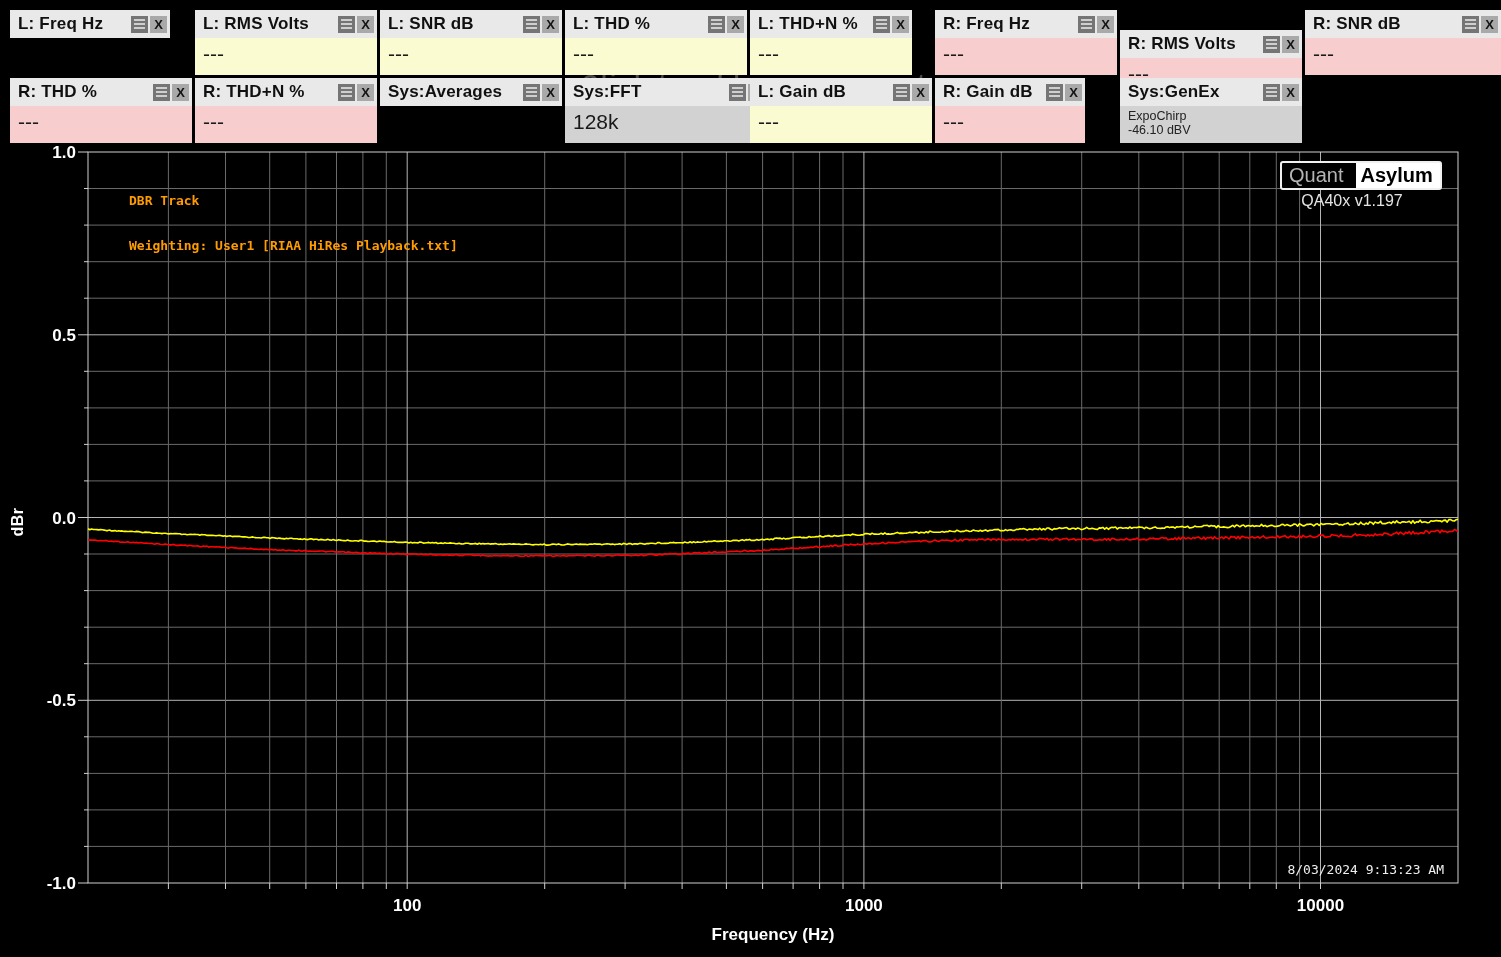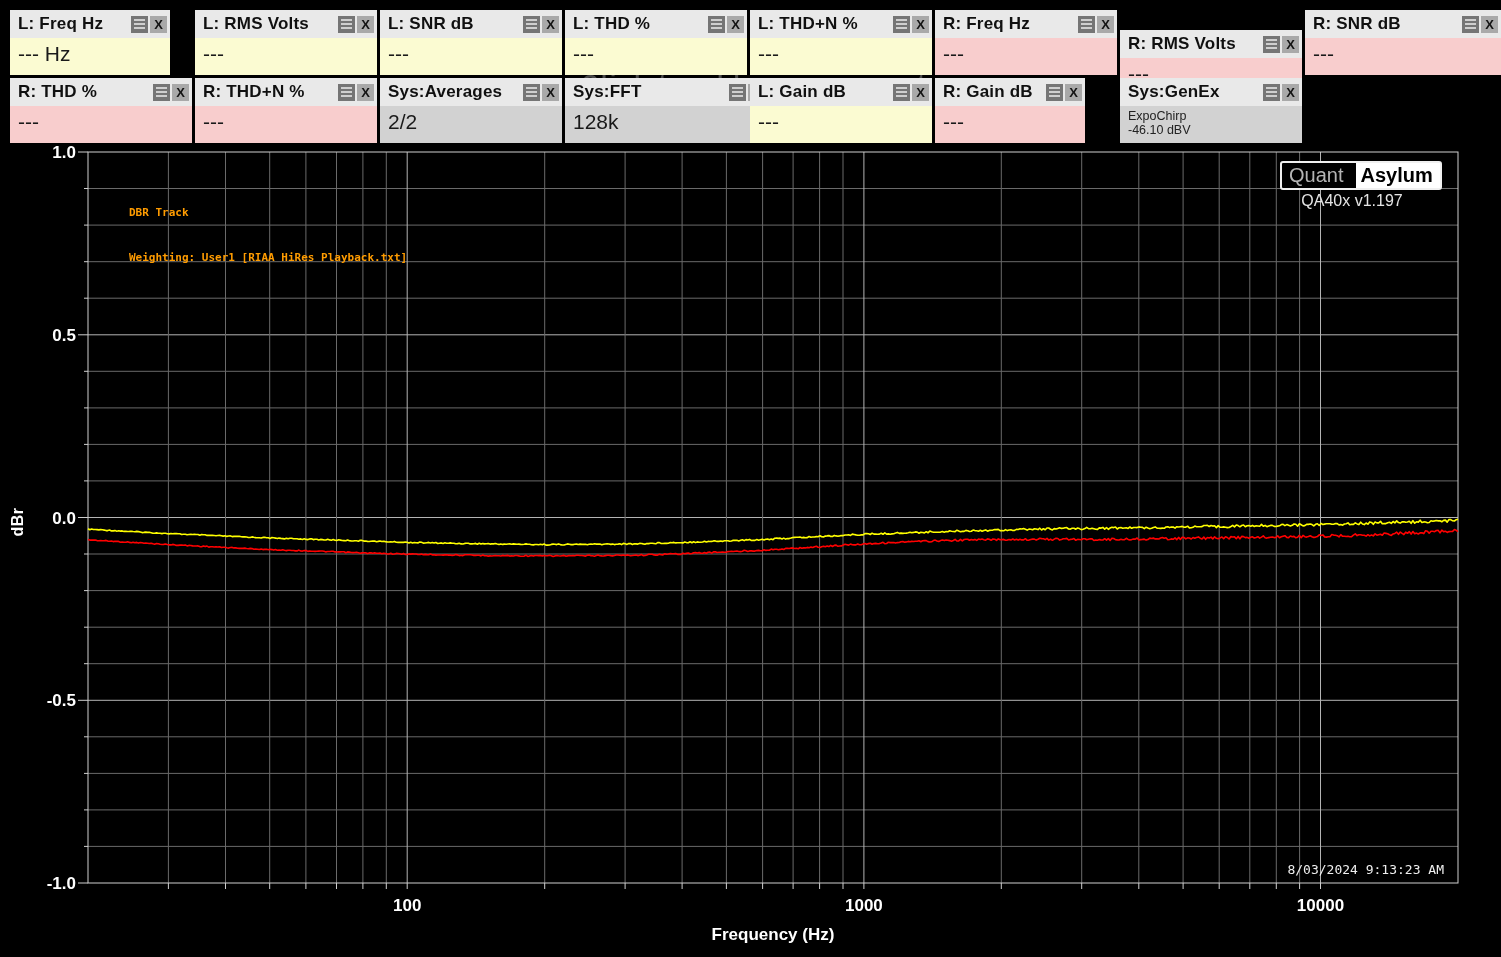--- a/index.html
+++ b/index.html
@@ -22,22 +22,22 @@
   .pv.small{font-size:12.5px;line-height:14px;padding-top:3px;color:#222;}
   .panel.left  .pv{background:var(--left-bg);}
   .panel.right .pv{background:var(--right-bg);}
   .panel.sys   .pv{background:var(--sys-bg);}
 
   #hidden-hint{position:absolute;left:582px;top:70px;z-index:1;color:#4a4a4a;
       font-weight:bold;font-size:22px;letter-spacing:3px;white-space:nowrap;}
 
   #chart-svg{position:absolute;left:0;top:0;z-index:1;}
 
-  #annot{position:absolute;left:129px;top:175px;z-index:2;color:var(--annot);
-      font-family:"DejaVu Sans Mono",monospace;font-weight:bold;font-size:11px;
+  #annot{position:absolute;left:129px;top:163px;z-index:2;color:var(--annot);
+      font-family:"DejaVu Sans Mono",monospace;font-weight:bold;font-size:13px;
       line-height:15px;white-space:pre;}
 
   #logo{position:absolute;left:1280px;top:161px;z-index:2;display:flex;align-items:stretch;
       border:2px solid #f0f0f0;border-radius:3px;background:#000;height:25px;gap:10px;}
   #logo .lq{color:#b4b4b4;font-size:20px;line-height:25px;padding:0 3px 0 7px;}
   #logo .la{background:#fff;color:#000;font-weight:bold;font-size:20px;line-height:25px;
       padding:0 7px 0 4px;}
   #version{position:absolute;left:1352px;top:192px;transform:translateX(-50%);z-index:2;
       color:#e4e4e4;font-size:16px;}
 
@@ -62,21 +62,20 @@
           <span class="pt">L: Freq Hz</span>
           <span class="icons">
             <span class="mic">
               <i></i>
               <i></i>
               <i></i>
             </span>
             <span class="cic">X</span>
           </span>
         </div>
-        <div class="pv">--- Hz</div>
       </div>
       <div class="panel left" style="left: 195px; top: 10px; width: 182px;">
         <div class="ph">
           <span class="pt">L: RMS Volts</span>
           <span class="icons">
             <span class="mic">
               <i></i>
               <i></i>
               <i></i>
             </span>
@@ -106,21 +105,21 @@
             <span class="mic">
               <i></i>
               <i></i>
               <i></i>
             </span>
             <span class="cic">X</span>
           </span>
         </div>
         <div class="pv">---</div>
       </div>
-      <div class="panel left" style="left: 750px; top: 10px; width: 182px; border-radius: 16px;">
+      <div class="panel left" style="left: 750px; top: 10px; width: 162px; border-radius: 16px;">
         <div class="ph">
           <span class="pt">L: THD+N %</span>
           <span class="icons">
             <span class="mic">
               <i></i>
               <i></i>
               <i></i>
             </span>
             <span class="cic">X</span>
           </span>
@@ -202,21 +201,20 @@
           <span class="pt">Sys:Averages</span>
           <span class="icons">
             <span class="mic">
               <i></i>
               <i></i>
               <i></i>
             </span>
             <span class="cic">X</span>
           </span>
         </div>
-        <div class="pv">2/2</div>
       </div>
       <div class="panel sys" style="left: 565px; top: 78px; width: 203px;">
         <div class="ph">
           <span class="pt">Sys:FFT</span>
           <span class="icons">
             <span class="mic">
               <i></i>
               <i></i>
               <i></i>
             </span>

